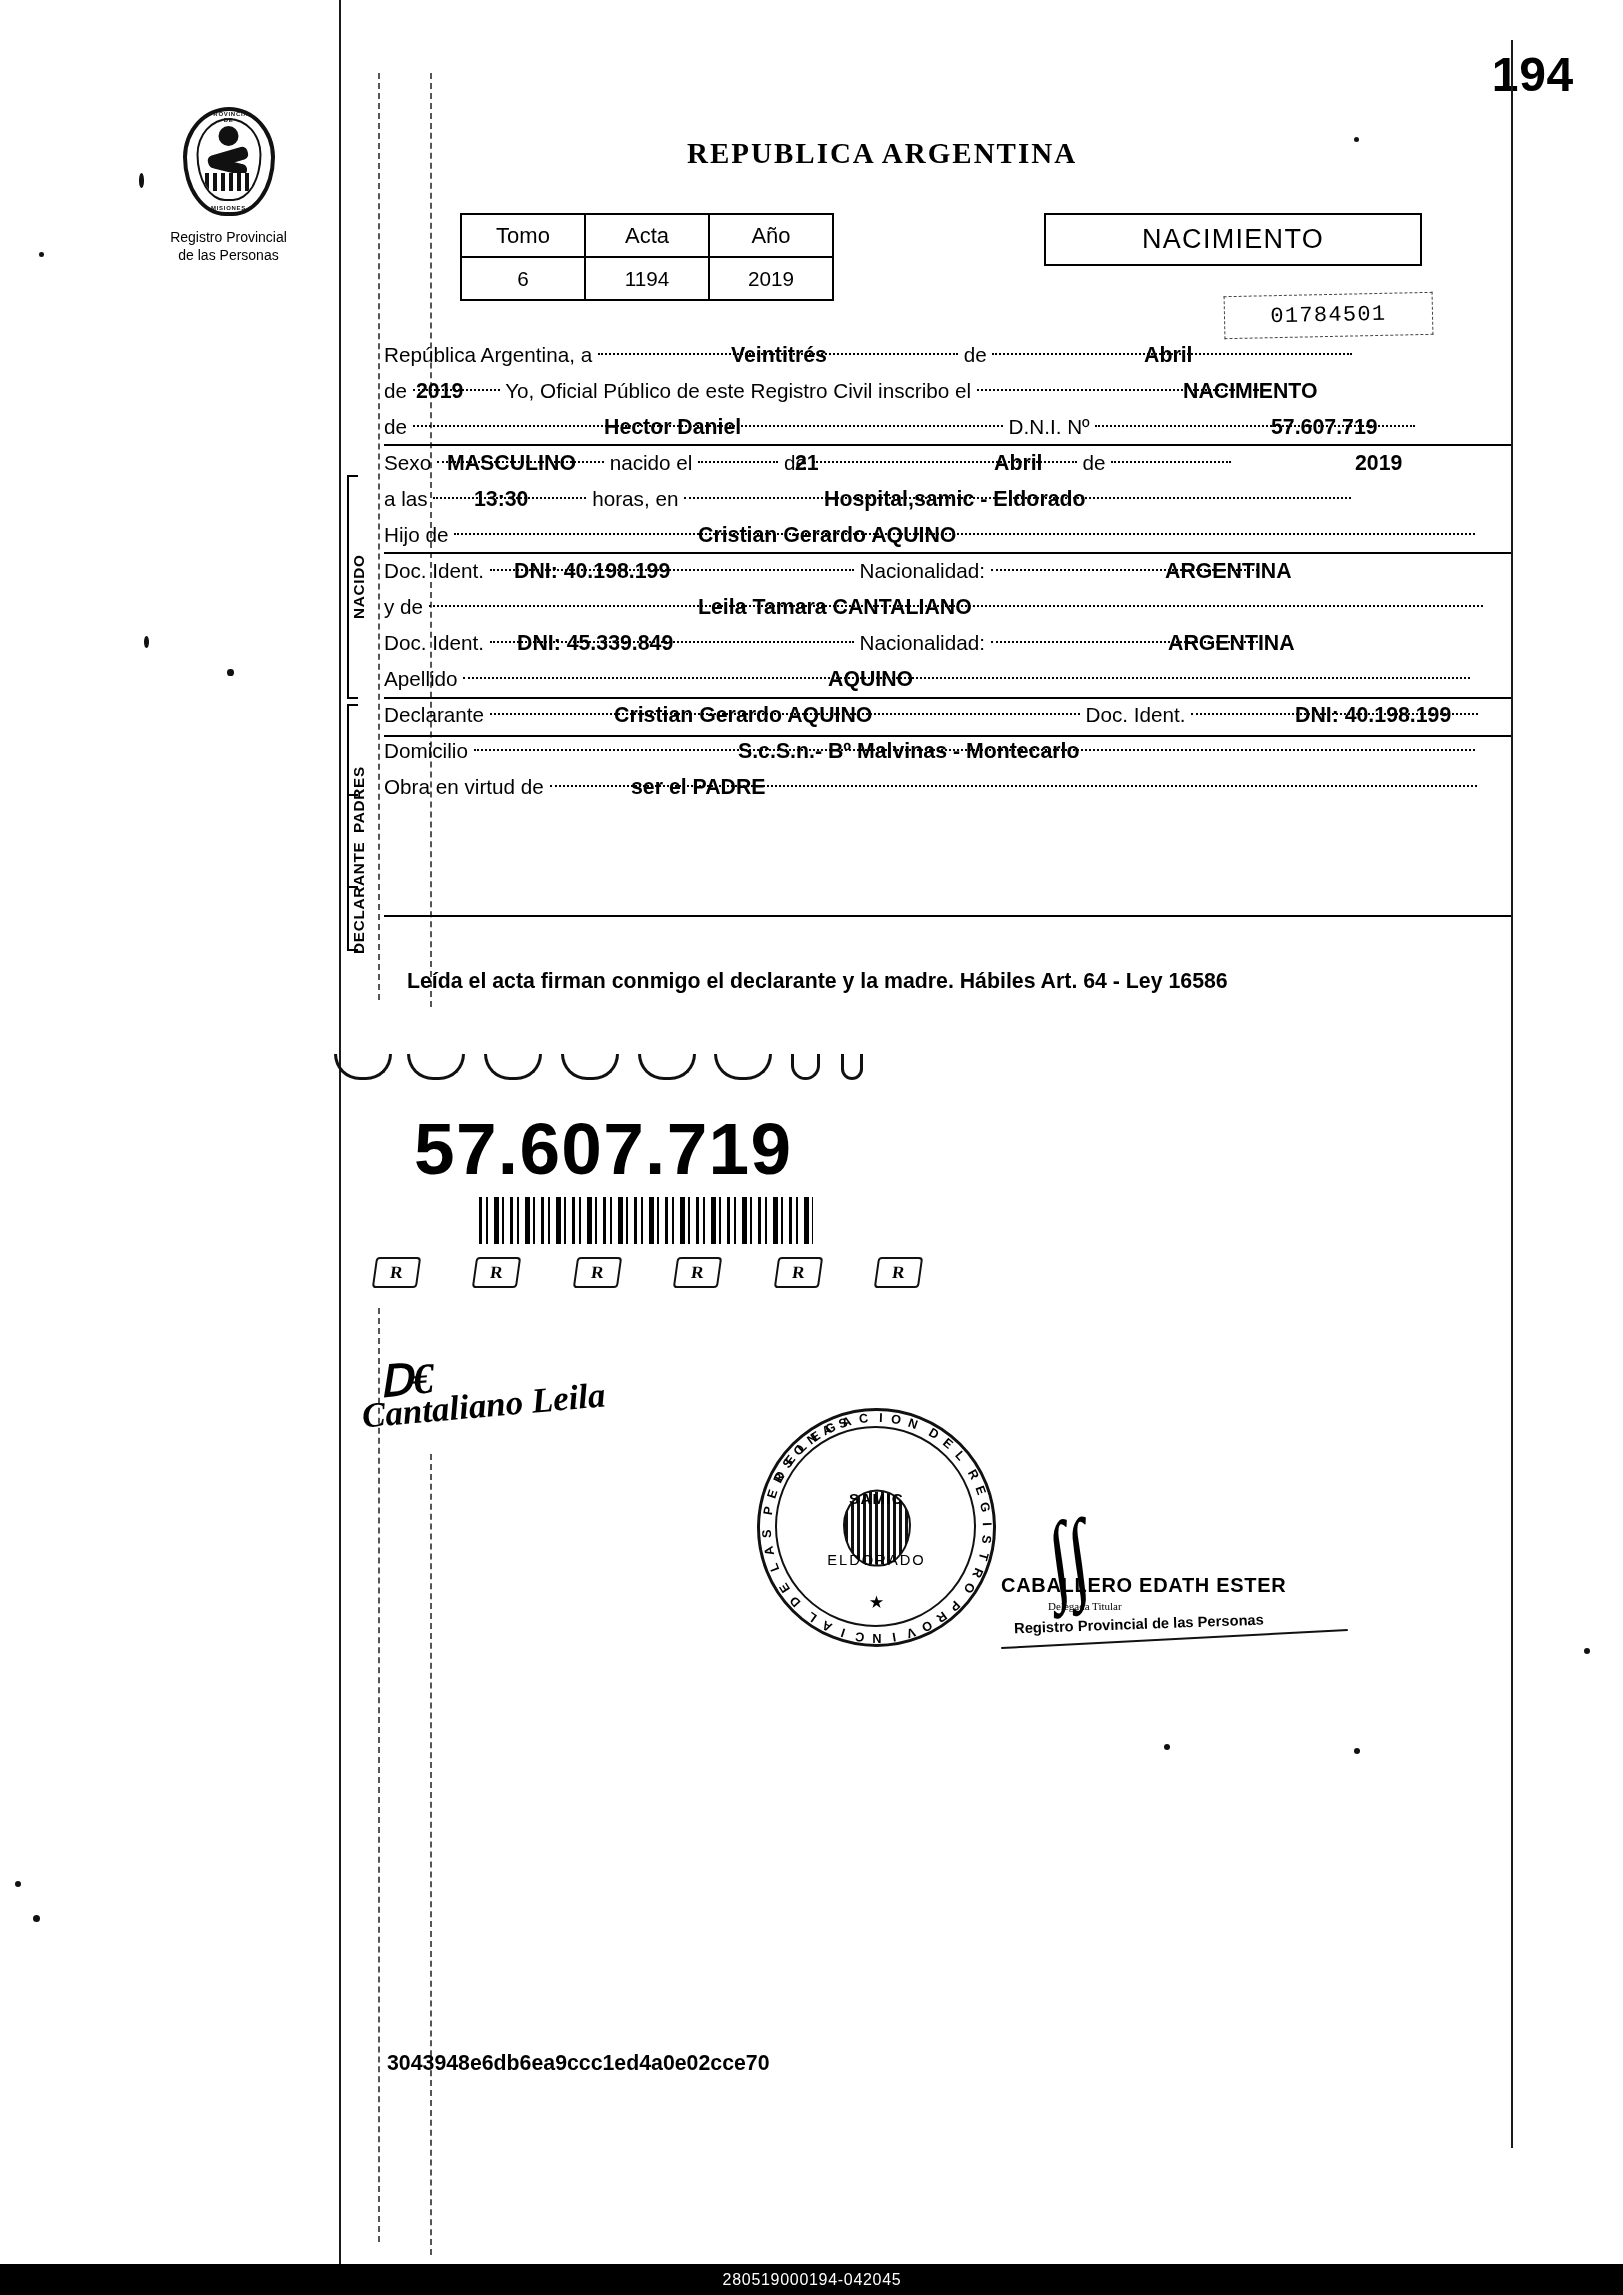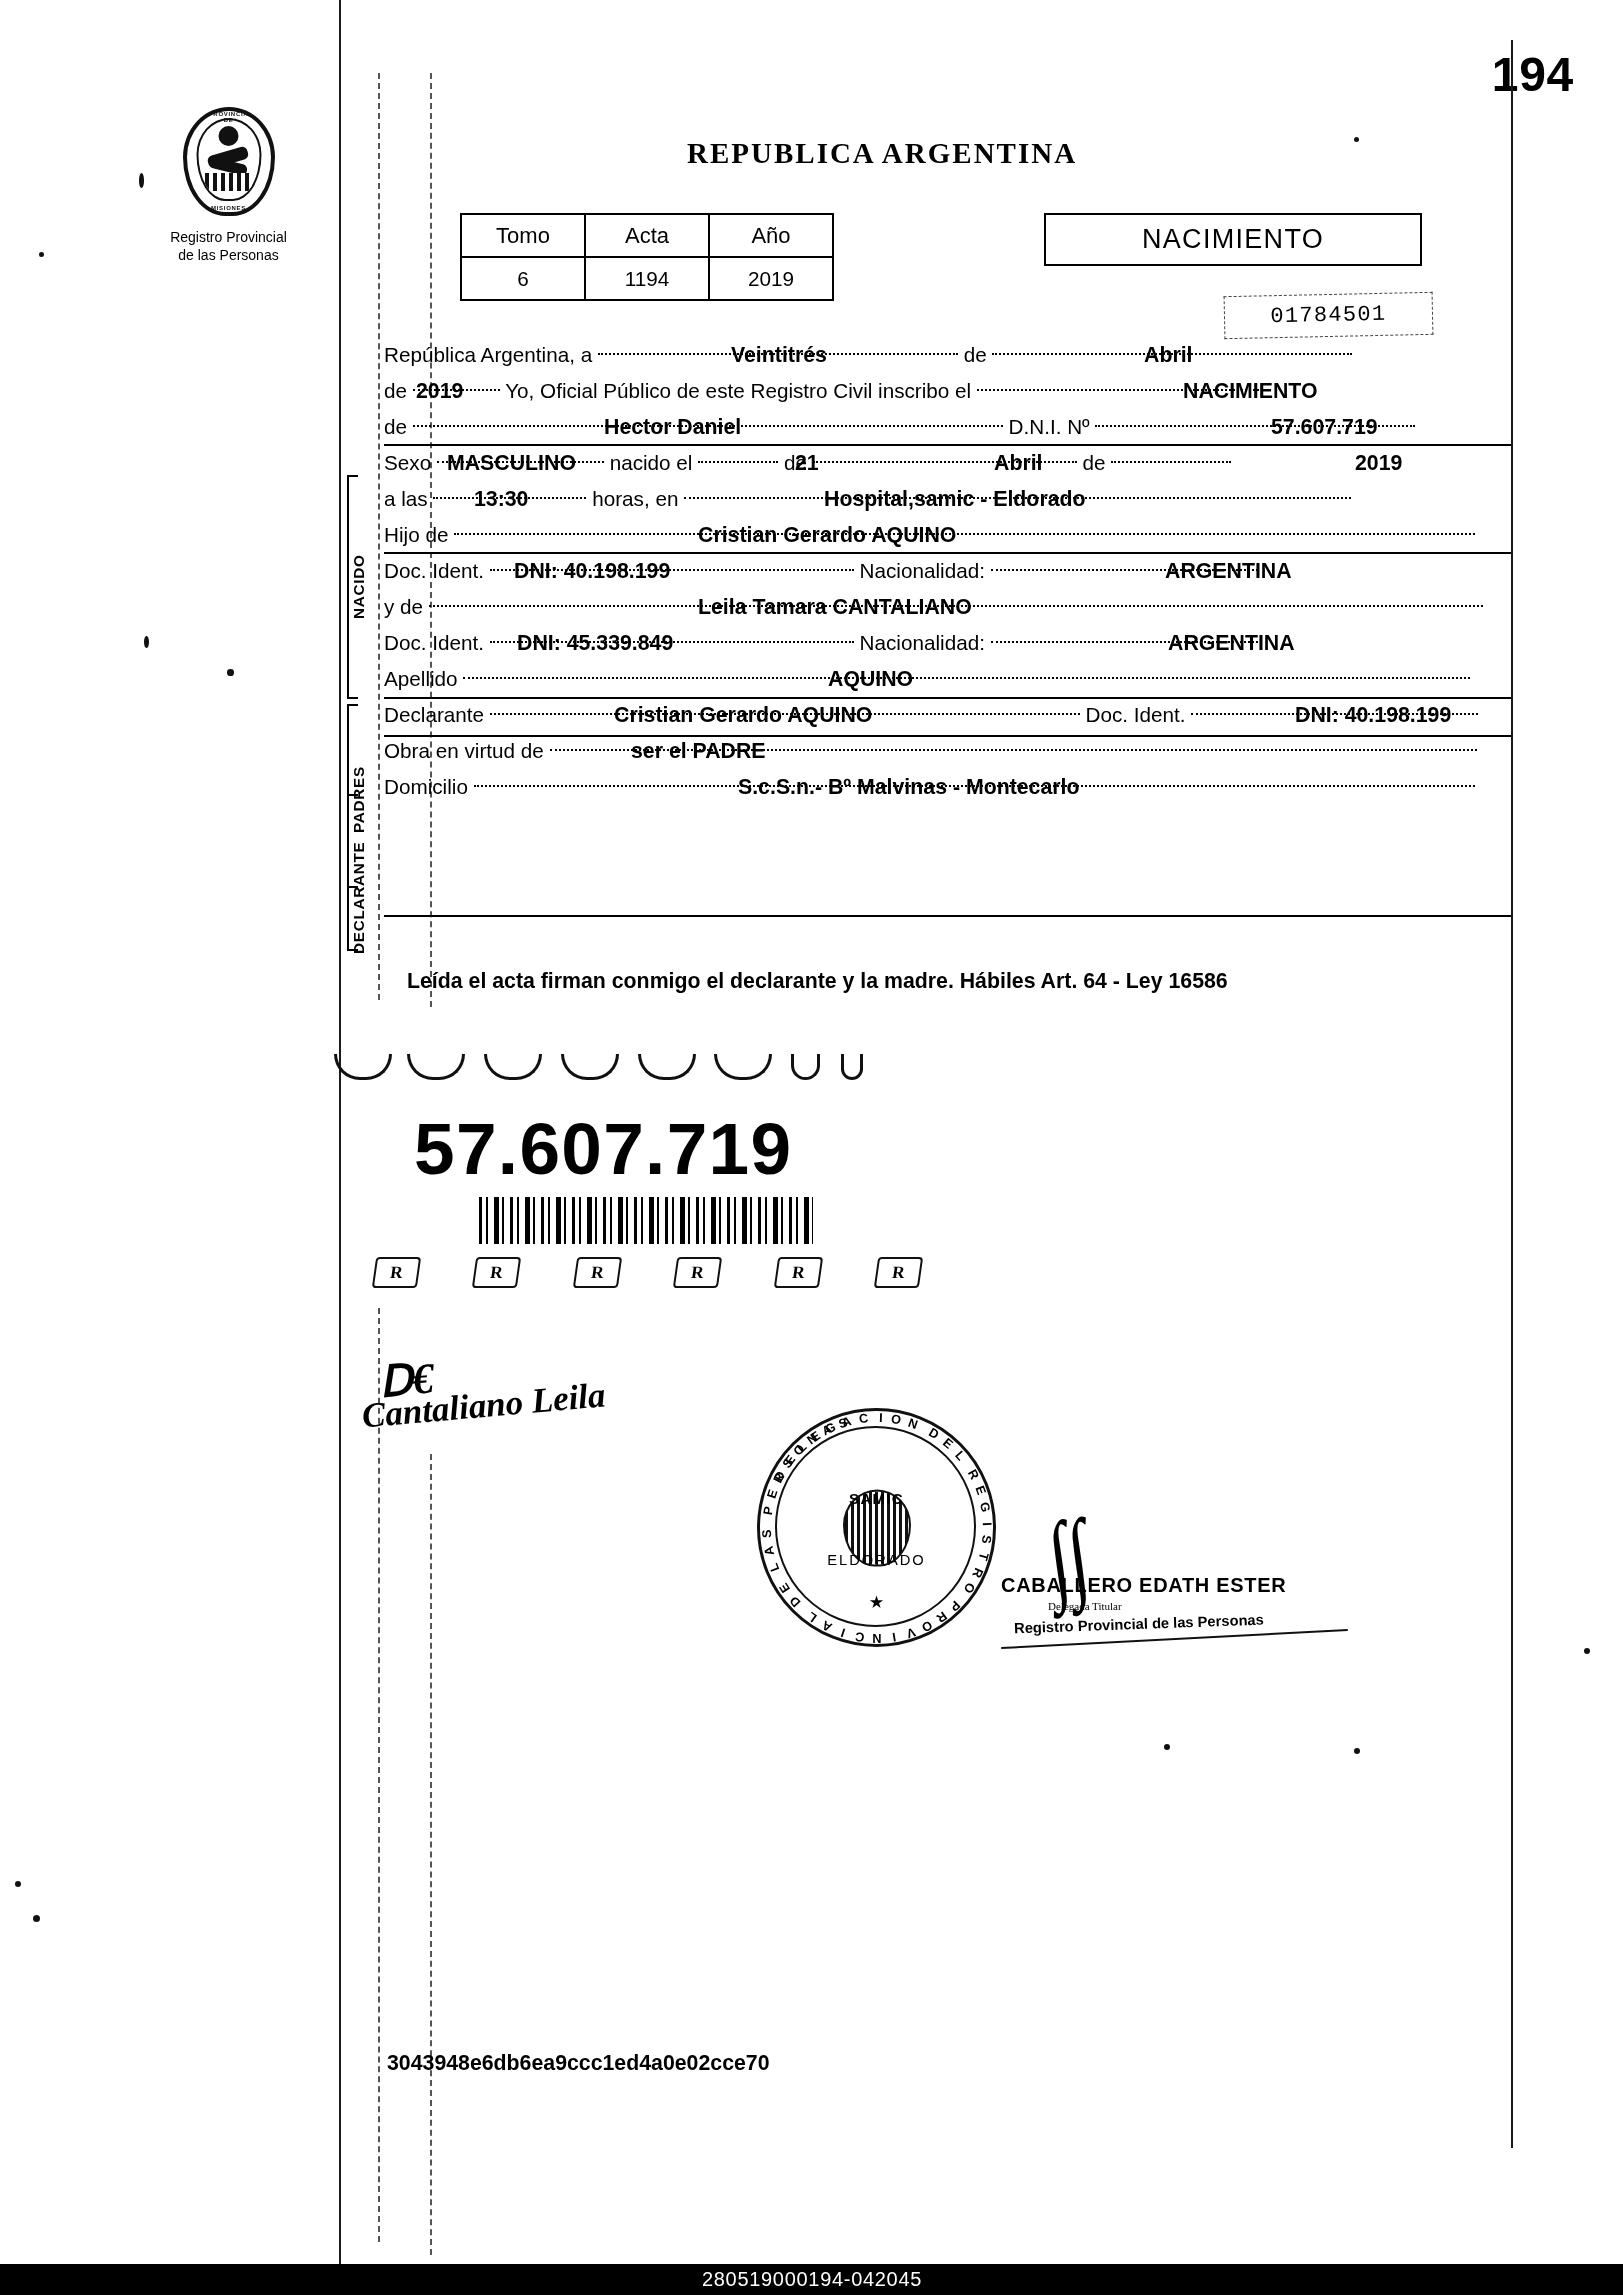--- a/index.html
+++ b/index.html
@@ -455,21 +455,21 @@
     font-weight: 700;
   }
   .footer-bar {
     position: absolute;
     left: 0;
     bottom: 0;
     width: 100%;
     height: 31px;
     background: #000;
     color: #fff;
-    font-size: 20px;
+    font-size: 16px;
     display: flex;
     align-items: center;
     justify-content: center;
     letter-spacing: 0.7px;
   }
 
   
   .speck {
     position: absolute;
     background: #111;
@@ -652,29 +652,29 @@
     <div class="row">
       <span class="lbl">Declarante</span>
       <span class="dots" style="width:590px;"></span>
       <span class="lbl">Doc. Ident.</span>
       <span class="dots" style="width:287px;"></span>
       <span class="fill" style="left:230px;">Cristian Gerardo AQUINO</span>
       <span class="fill" style="left:911px;">DNI: 40.198.199</span>
     </div>
 
     <div class="row">
+      <span class="lbl">Domicilio</span>
+      <span class="dots" style="width:1001px;"></span>
+      <span class="fill" style="left:354px;">S.c.S.n.- Bº Malvinas - Montecarlo</span>
+    </div>
+
+    <div class="row">
       <span class="lbl">Obra en virtud de</span>
       <span class="dots" style="width:927px;"></span>
       <span class="fill" style="left:247px;">ser el PADRE</span>
-    </div>
-
-    <div class="row">
-      <span class="lbl">Domicilio</span>
-      <span class="dots" style="width:1001px;"></span>
-      <span class="fill" style="left:354px;">S.c.S.n.- Bº Malvinas - Montecarlo</span>
     </div>
 
     <div class="sep-line" style="top:578px;"></div>
   </div>
 
   <div class="legal">Leída el acta firman conmigo el declarante y la madre. Hábiles  Art. 64 - Ley 16586</div>
 
   <div class="perf">
     <span style="left:0px;"></span>
     <span style="left:73px;"></span>

